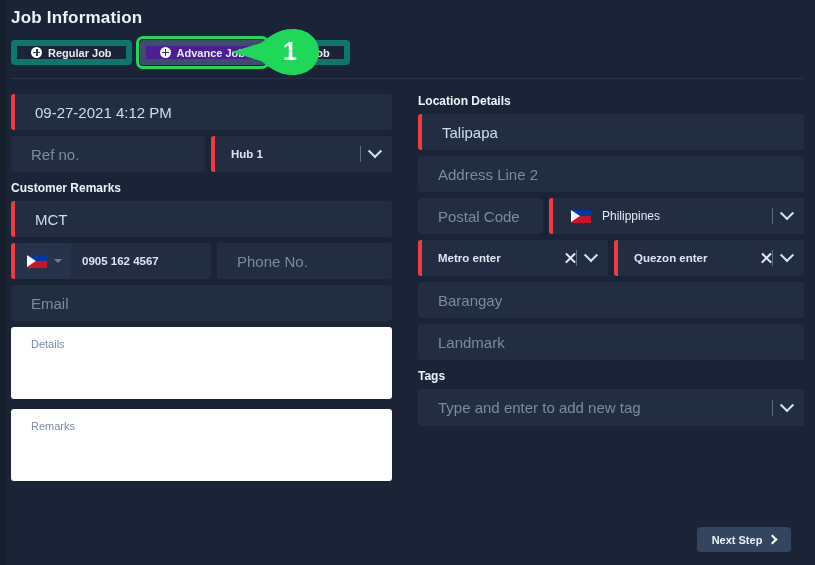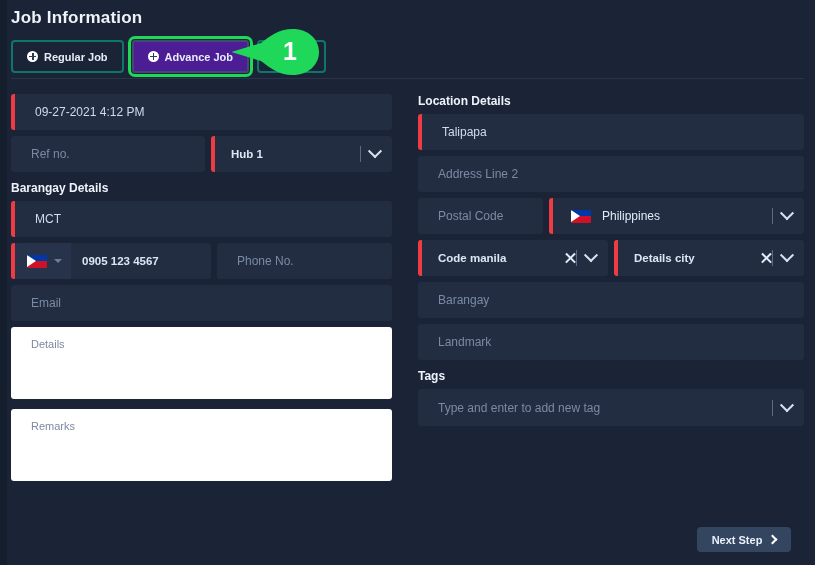--- a/index.html
+++ b/index.html
@@ -24,24 +24,24 @@
   .page-title {
     position: absolute; left: 11px; top: 8px;
     font-size: 17px; font-weight: bold; color: #eef3fa;
     letter-spacing: .2px;
   }
   .tab-row {
     position: absolute; left: 11px; top: 40px;
     display: flex; gap: 8px; align-items: center;
   }
   .tab-btn {
-    height: 33px;
+    height: 25px;
     display: flex; align-items: center; gap: 6px;
     padding: 0 14px;
-    border: 2px solid #0f766e;
+    border: 6px solid #0f766e;
     border-radius: 4px;
     background: transparent;
     color: #e6edf7;
     font-size: 11px; font-weight: bold;
     font-family: "Liberation Sans", sans-serif;
     cursor: pointer; white-space: nowrap;
   }
   .tab-btn.active {
     background: #4c1d95;
     border-color: #3d4d6b;
@@ -104,21 +104,21 @@
     margin-bottom: 6px;
   }
   .field.req::before {
     content: ""; position: absolute; left: 0; top: 0;
     width: 4px; height: 100%;
     background: #ef3b42;
     border-radius: 3px 0 0 3px;
   }
   .field-text {
     padding-left: 24px;
-    font-size: 12px; color: #cfdcee;
+    font-size: 15px; color: #cfdcee;
   }
   .field-text.ph { color: #7b8aa3; }
   .field.noreq .field-text { padding-left: 20px; }
 
   .row { display: flex; gap: 6px; margin-bottom: 6px; }
   .row > .field { margin-bottom: 0; }
 
   
   .sel-caret {
     margin-left: auto;
@@ -253,37 +253,37 @@
       </div>
       <div class="field req" style="width:181px">
         <span class="sel-val">Hub 1</span>
         <span class="sel-caret">
           <span class="vbar"></span>
           <span class="caret"></span>
         </span>
       </div>
     </div>
 
-    <div class="section-label">Barangay Details</div>
+    <div class="section-label">Customer Remarks</div>
 
     <div class="field req">
       <span class="field-text">MCT</span>
     </div>
 
     <div class="row">
       <div class="field req" style="width:200px; padding-left:4px">
         <div class="phone-flagbox" style="margin-left:0">
           <span class="flag" style="margin-left:12px">
             <span class="blue"></span>
               <span class="red"></span>
               <span class="tri"></span>
           </span>
           <span class="flag-caret"></span>
         </div>
-        <span class="phone-val">0905 123 4567</span>
+        <span class="phone-val">0905 162 4567</span>
       </div>
       <div class="field noreq" style="width:175px">
         <span class="field-text ph">Phone No.</span>
       </div>
     </div>
 
     <div class="field noreq">
       <span class="field-text ph">Email</span>
     </div>
 
@@ -322,29 +322,29 @@
         <span class="country-name">Philippines</span>
         <span class="sel-caret">
           <span class="vbar"></span>
           <span class="caret"></span>
         </span>
       </div>
     </div>
 
     <div class="row">
       <div class="field req" style="width:190px">
-        <span class="sel-val">Code manila</span>
+        <span class="sel-val">Metro enter</span>
         <span class="xclear"></span>
         <span class="sel-caret" style="margin-left:0">
           <span class="vbar"></span>
           <span class="caret"></span>
         </span>
       </div>
       <div class="field req" style="width:190px">
-        <span class="sel-val">Details city</span>
+        <span class="sel-val">Quezon enter</span>
         <span class="xclear"></span>
         <span class="sel-caret" style="margin-left:0">
           <span class="vbar"></span>
           <span class="caret"></span>
         </span>
       </div>
     </div>
 
     <div class="field noreq">
       <span class="field-text ph">Barangay</span>

